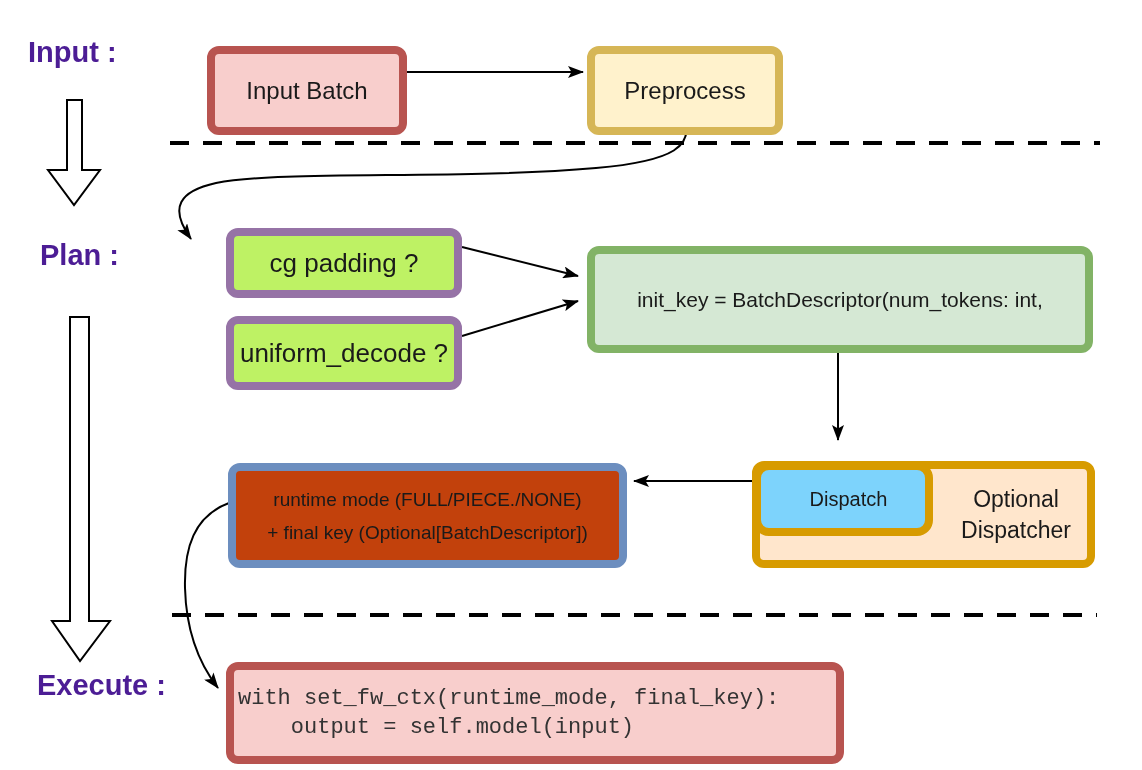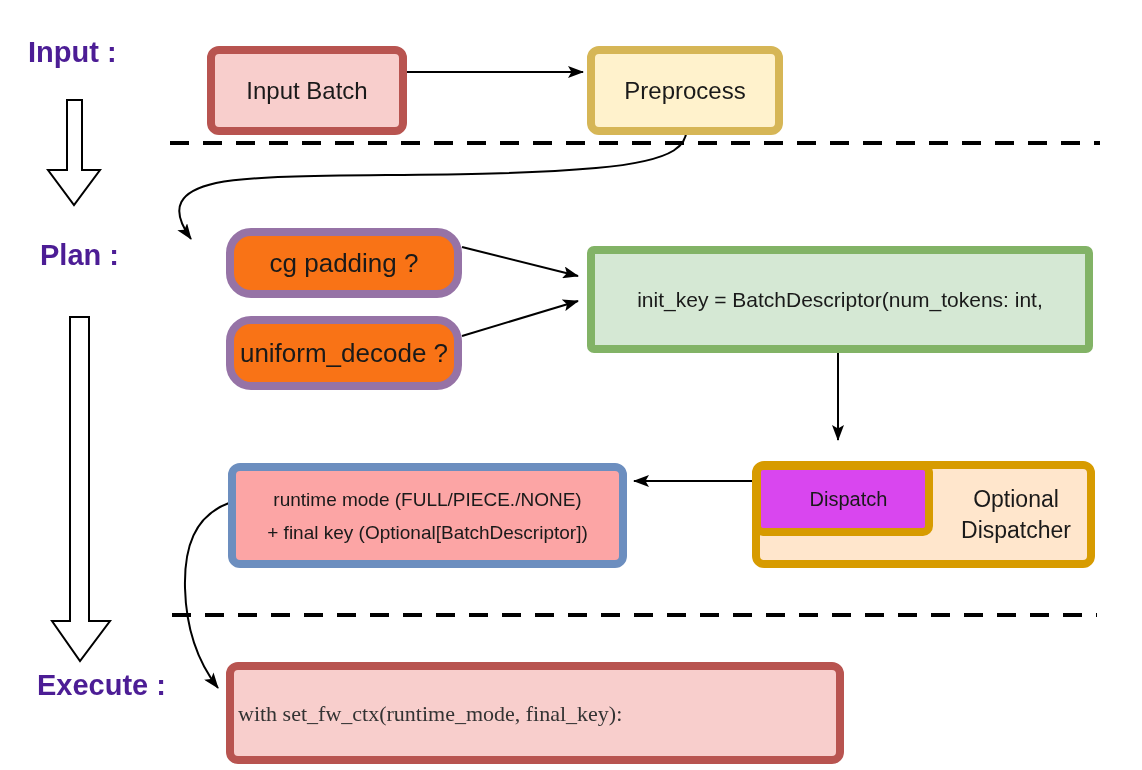--- a/index.html
+++ b/index.html
@@ -9,25 +9,25 @@
   }
   .overlay{position:absolute;left:0;top:0;width:1142px;height:770px;}
   .stage-label{position:absolute;font-weight:700;font-size:29px;color:#4c1d95;white-space:nowrap;}
   .node{
     position:absolute;border:8px solid #4d7c0f;border-radius:12px;
     display:flex;flex-direction:column;align-items:center;justify-content:center;
     text-align:center;box-sizing:border-box;line-height:1.25;margin-top:18px;
   }
   .node.red   {background:#f8cecc;border-color:#b85450;}
   .node.yellow{background:#fff2cc;border-color:#d6b656;}
-  .node.purple{background:#f97316;border-color:#9673a6;border-radius:25px;}
-  .node.green {background:#d5e8d4;border-color:#82b366;border-radius:7px;}
-  .node.blue  {background:#fca5a5;border-color:#6c8ebf;}
+  .node.purple{background:#bef264;border-color:#9673a6;}
+  .node.green {background:#d5e8d4;border-color:#82b366;}
+  .node.blue  {background:#c2410c;border-color:#6c8ebf;}
   .node.orange-light{background:#ffe6cc;border-color:#d79b00;}
-  .node.orange-dark {background:#d946ef;border-color:#d79b00;border-radius:10px;padding-left:11px;}
+  .node.orange-dark {background:#7dd3fc;border-color:#d79b00;border-radius:16px;padding-left:11px;}
   .fs24{font-size:24px;}
   .fs26{font-size:26px;}
   .green-text{font-size:21px;line-height:32px;}
   .blue-text{font-size:19px;line-height:33px;}
   .dispatch-text{font-size:20px;}
   .cuda-text{font-size:23px;line-height:31px;}
   .code-box{
     align-items:flex-start;justify-content:center;text-align:left;
     font-family:"Liberation Mono","DejaVu Sans Mono",monospace;
     font-size:22px;line-height:29px;color:#333;padding-left:4px;
@@ -92,17 +92,18 @@
 
   <div class="node orange-dark dispatch-text" style="left:753px;top:444px;width:180px;height:74px;">
     <span>Dispatch</span>
   </div>
 
   <div class="node blue blue-text" style="left:228px;top:445px;width:399px;height:105px;">
     <div>runtime mode (FULL/PIECE./NONE)</div>
     <div>+ final key (Optional[BatchDescriptor])</div>
   </div>
 
-  <div class="node red code-box" style="left:226px;top:644px;width:618px;height:102px;font-family:Liberation Serif, serif;">
+  <div class="node red code-box" style="left:226px;top:644px;width:618px;height:102px;">
     <div class="code-line">with set_fw_ctx(runtime_mode, final_key):</div>
+    <div class="code-line">    output = self.model(input)</div>
   </div>
 
 </div>
 
 </body></html>

